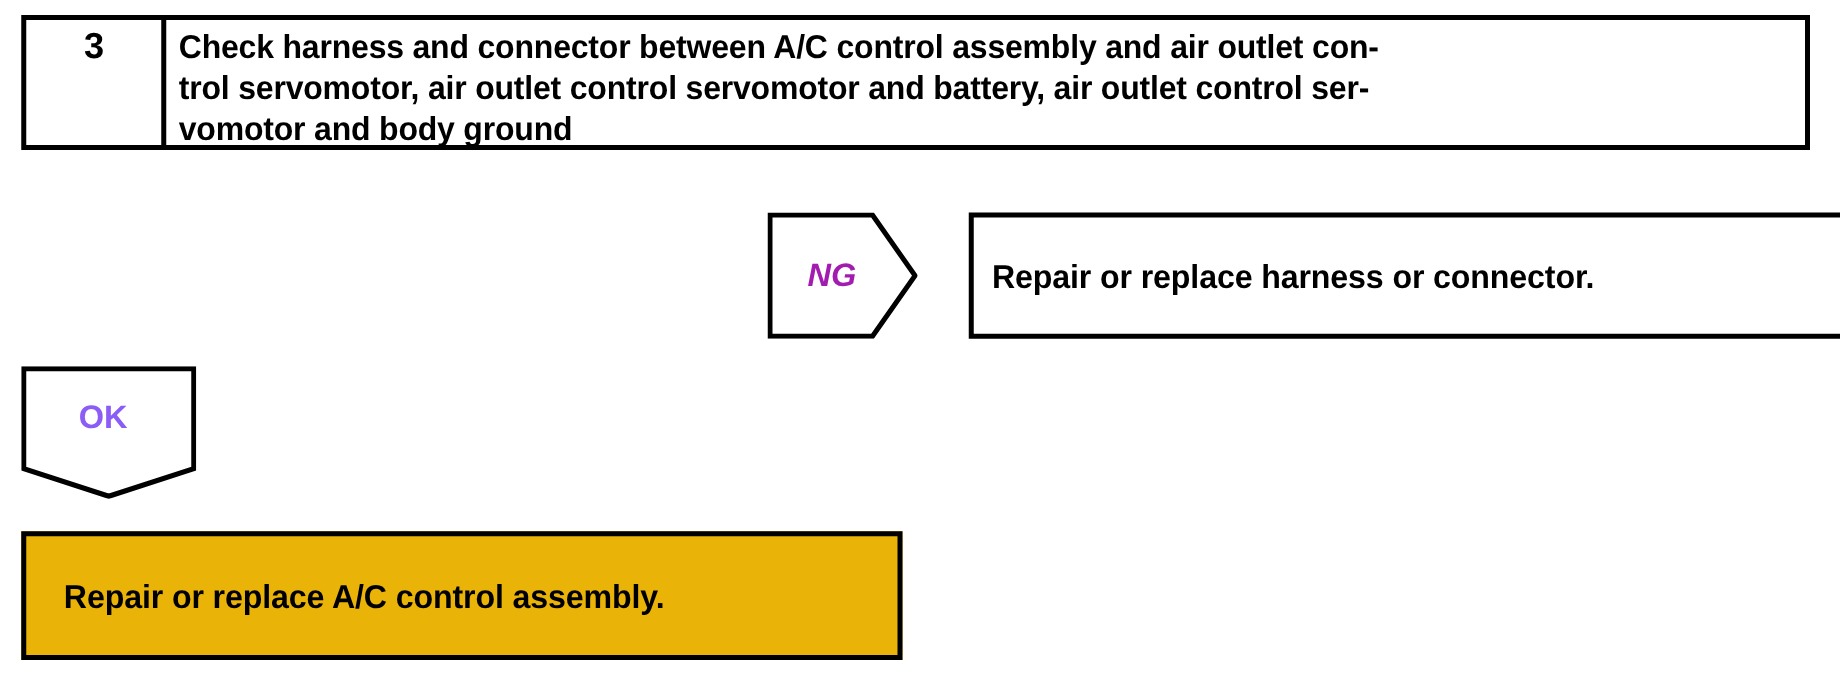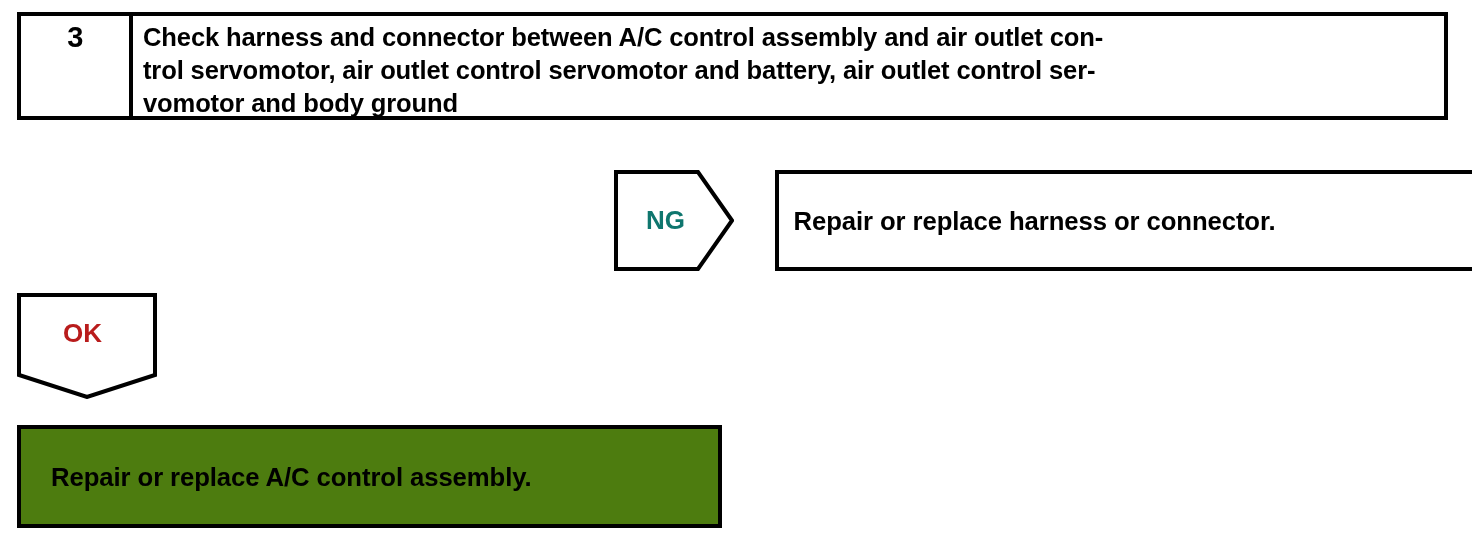--- a/index.html
+++ b/index.html
@@ -73,23 +73,24 @@
     width: 120px;
     height: 101px;
   }
   .ng-arrow svg { display: block; }
   .ng-label {
     position: absolute;
     left: 646px;
     top: 205px;
     font-size: 26px;
     font-weight: bold;
-    color: #0f766e;
+    color: #a21caf;
     line-height: 30px;
     letter-spacing: 0px;
+    font-style: italic;
   }
 
   .ng-box {
     position: absolute;
     left: 741px;
     top: 170px;
     width: 707px;
     height: 101px;
     border: 4px solid #000000;
     box-sizing: border-box;
@@ -118,33 +119,33 @@
     width: 140px;
     height: 106px;
   }
   .ok-arrow svg { display: block; }
   .ok-label {
     position: absolute;
     left: 63px;
     top: 318px;
     font-size: 26px;
     font-weight: bold;
-    color: #b91c1c;
+    color: #8b5cf6;
     line-height: 30px;
   }
 
   .ok-box {
     position: absolute;
     left: 17px;
     top: 425px;
     width: 705px;
     height: 103px;
     border: 4px solid #000000;
     box-sizing: border-box;
-    background: #4d7c0f;
+    background: #eab308;
     display: flex;
     align-items: center;
   }
   .ok-box-text {
     font-size: 26.5px;
     font-weight: bold;
     color: #000000;
     padding-left: 31px;
     line-height: 32px;
     white-space: nowrap;

